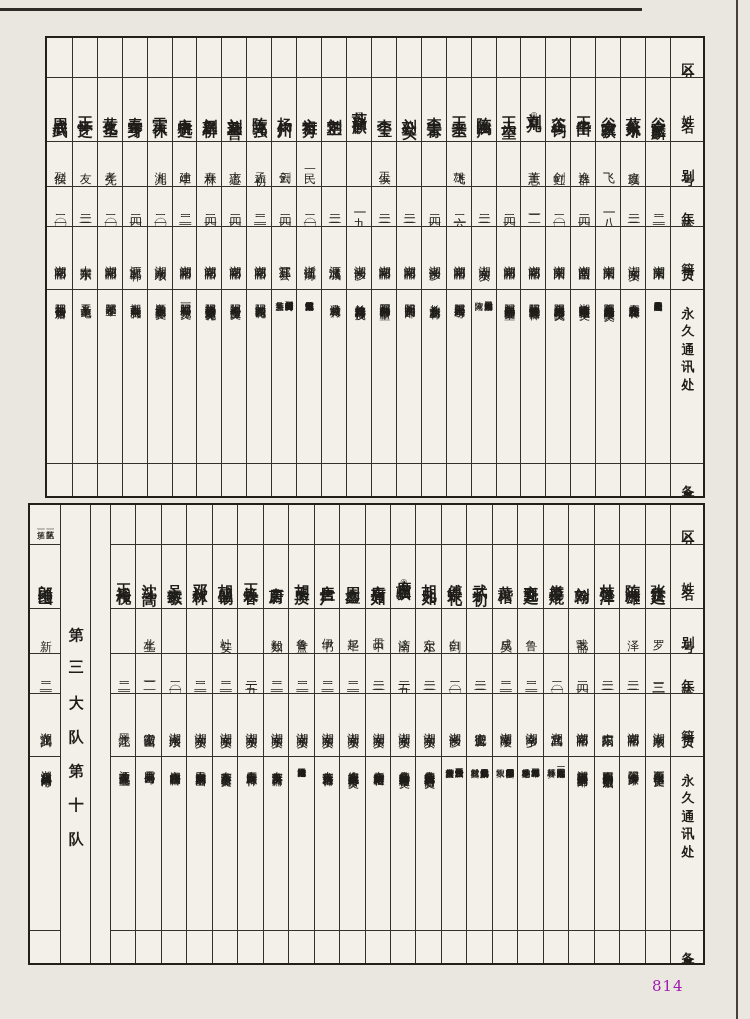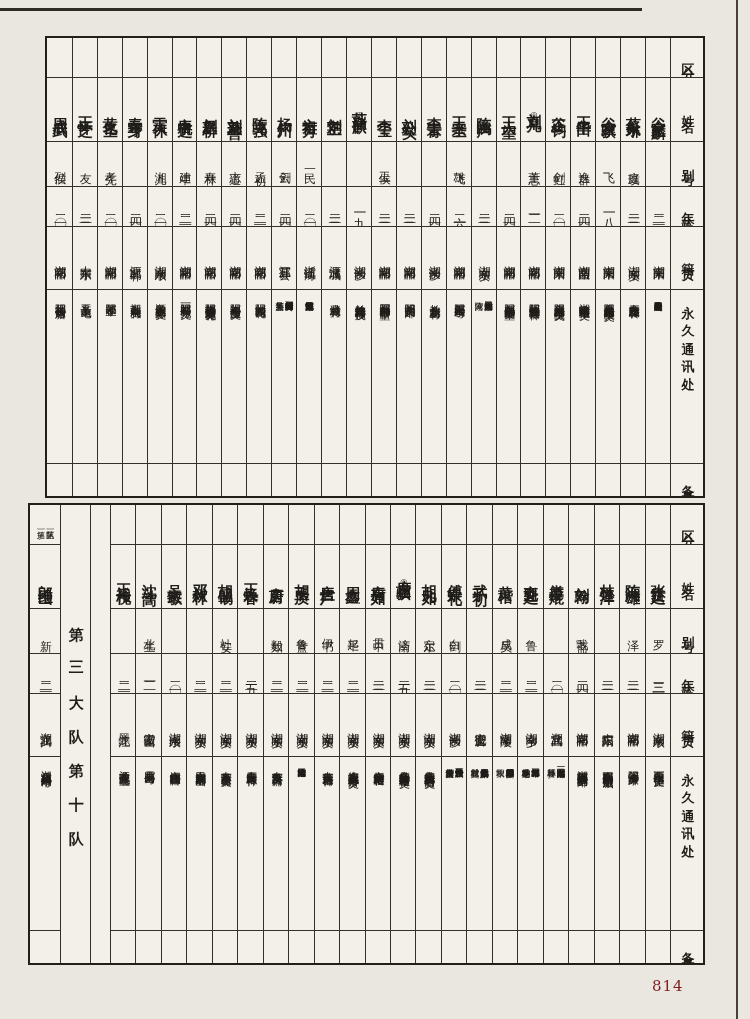--- a/index.html
+++ b/index.html
@@ -40,21 +40,21 @@
   .mark{font-size:8px;letter-spacing:0;}
   .alias{font-size:12px;letter-spacing:2px;}
   .age{font-size:13px;letter-spacing:2px;}
   .origin{font-size:12px;letter-spacing:1px;}
   .addr{font-size:11px;letter-spacing:0.5px;line-height:1.12;}
   .addr.small{font-size:8.5px;letter-spacing:0;line-height:1.12;}
   .cat-small{font-size:8px;letter-spacing:0;line-height:1.15;}
   .hdr{font-size:13px;font-weight:bold;letter-spacing:5px;}
   .hdr-addr{letter-spacing:18px;}
   .group-label{font-size:15px;font-weight:bold;letter-spacing:34px;}
-  .page-number{position:absolute;left:652px;top:977px;font-size:15px;letter-spacing:1px;color:#7f1d1d;}
+  .page-number{position:absolute;left:652px;top:977px;font-size:15px;letter-spacing:1px;color:#a21caf;}
 </style>
 </head>
 <body>
 
 <div class="scan-line-top"></div>
 <div class="scan-line-right"></div>
 
 <div class="roster roster-top">
     <div class="col col-header">
       <div class="cell r-cat">

